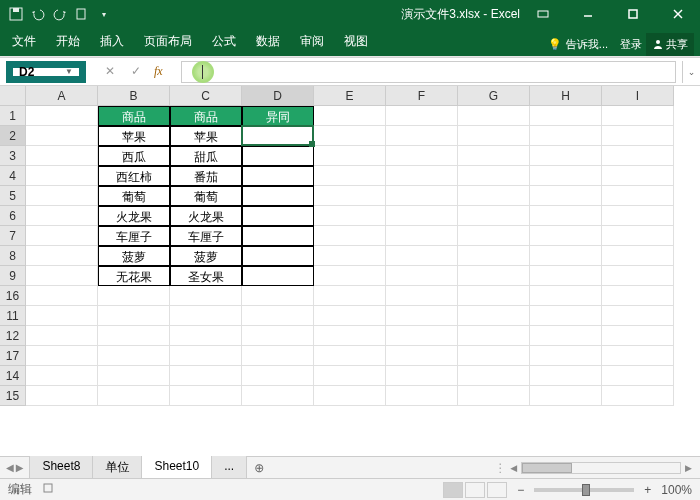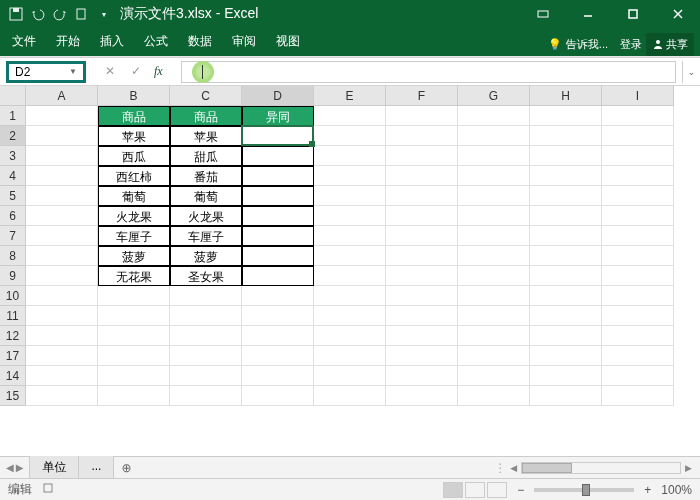--- a/index.html
+++ b/index.html
@@ -1,35 +1,35 @@
 <!DOCTYPE html>
 <html><head>
 <meta charset="utf-8">
 <style>
 * { margin: 0; padding: 0; box-sizing: border-box; font-family: "Microsoft YaHei", sans-serif; }
 body { width: 700px; height: 500px; background: #fff; overflow: hidden; font-size: 12px; }
 .titlebar { height: 28px; background: #0c6332; display: flex; align-items: center; color: #fff; }
 .qat { display: flex; gap: 6px; padding: 0 8px; align-items: center; }
 .qat-icon { width: 16px; height: 16px; display: flex; align-items: center; justify-content: center; opacity: 0.9; }
-.title-text { flex: 1; text-align: left; font-size: 14px; }
+.title-text { flex: 1; text-align: right; font-size: 12px; }
 .winbtns { display: flex; }
 .winbtn { width: 45px; height: 28px; display: flex; align-items: center; justify-content: center; font-size: 12px; }
 .winbtn.restore svg, .winbtn.min svg, .winbtn.max svg, .winbtn.close svg { stroke: #fff; fill: none; }
 .ribbon-tabs { height: 28px; background: #0c6332; display: flex; align-items: flex-end; color: #fff; padding-left: 2px; }
 .ribbon-tab { padding: 6px 10px 6px; font-size: 12px; cursor: pointer; }
 .ribbon-tab.file { background: #0c6332; }
 .ribbon-right { margin-left: auto; display: flex; align-items: center; gap: 4px; padding-right: 6px; font-size: 11px; }
 .share-btn { background: #0a5228; padding: 4px 6px; display: flex; align-items: center; gap: 2px; }
 .ribbon-panel { height: 2px; background: #e6e6e6; border-bottom: 1px solid #d4d4d4; }
 .namebox-row { height: 28px; display: flex; align-items: center; border-bottom: 1px solid #d4d4d4; background: #fff; }
-.namebox { width: 80px; height: 22px; border: 3px solid #0f766e; margin: 0 6px; padding: 2px 6px; display: flex; align-items: center; justify-content: space-between; font-size: 12px; }
+.namebox { width: 80px; height: 22px; border: 7px solid #0f766e; margin: 0 6px; padding: 2px 6px; display: flex; align-items: center; justify-content: space-between; font-size: 12px; font-weight: bold; }
 .namebox .dd { color: #666; font-size: 8px; }
 .fx-btns { display: flex; gap: 10px; padding: 0 10px; color: #999; }
 .fx-btn { width: 16px; text-align: center; }
-.fx-label { font-style: italic; font-family: "Times New Roman"; color: #14532d; margin-right: 8px; }
+.fx-label { font-style: italic; font-family: "Times New Roman"; color: #a16207; margin-right: 8px; }
 .formula-bar { flex: 1; height: 22px; border: 1px solid #ccc; margin-right: 6px; position: relative; display: flex; align-items: center; padding-left: 18px; }
 .formula-cursor { position: absolute; width: 22px; height: 22px; border-radius: 50%; background: radial-gradient(circle, #c3e89f 30%, #a9dd7d 60%); left: 10px; display:flex; align-items:center; justify-content:center; }
 .formula-cursor::after { content:""; width:1px; height:14px; background:#333; }
 .fbar-expand { width: 18px; text-align: center; color: #666; border-left: 1px solid #ccc; height: 22px; display:flex; align-items:center; justify-content:center; font-size:9px;}
 .sheet-area { position: relative; height: 382px; overflow: hidden; }
 .corner { position: absolute; left: 0; top: 0; width: 26px; height: 20px; background: #e6e6e6; border-right: 1px solid #ccc; border-bottom: 1px solid #ccc; }
 .col-headers { position: absolute; left: 26px; top: 0; height: 20px; display: flex; }
 .col-h { width: 72px; background: #e6e6e6; border-right: 1px solid #ccc; border-bottom: 1px solid #ccc; text-align: center; line-height: 20px; color: #333; }
 .col-h.active { background: #d3d3d3; }
 .row-headers { position: absolute; left: 0; top: 20px; width: 26px; }
@@ -110,20 +110,21 @@
           <line x1="10" y1="2" x2="2" y2="10" stroke-width="1.5"></line>
         </svg>
       </div>
   </div>
 </div>
 
 <div class="ribbon-tabs">
   <div class="ribbon-tab file">文件</div>
   <div class="ribbon-tab">开始</div>
   <div class="ribbon-tab">插入</div>
+  <div class="ribbon-tab">页面布局</div>
   <div class="ribbon-tab">公式</div>
   <div class="ribbon-tab">数据</div>
   <div class="ribbon-tab">审阅</div>
   <div class="ribbon-tab">视图</div>
   <div class="ribbon-right">
     <span>💡</span>
     <span>告诉我...</span>
     <span style="margin-left:8px;">登录</span>
     <div class="share-btn">
       <span><svg width="12" height="12">
@@ -169,21 +170,21 @@
   <div class="row-headers" id="rowheaders">
       <div class="row-h">1</div>
       <div class="row-h active">2</div>
       <div class="row-h">3</div>
       <div class="row-h">4</div>
       <div class="row-h">5</div>
       <div class="row-h">6</div>
       <div class="row-h">7</div>
       <div class="row-h">8</div>
       <div class="row-h">9</div>
-      <div class="row-h">10</div>
+      <div class="row-h">16</div>
       <div class="row-h">11</div>
       <div class="row-h">12</div>
       <div class="row-h">17</div>
       <div class="row-h">14</div>
       <div class="row-h">15</div>
     </div>
   <div class="cells" id="cells">
       <div class="cell" style="left: 0px; top: 0px;"></div>
       <div class="cell header-cell" style="left: 72px; top: 0px; border: 1px solid rgb(0, 0, 0);">商品</div>
       <div class="cell header-cell" style="left: 144px; top: 0px; border: 1px solid rgb(0, 0, 0);">商品</div>
@@ -324,21 +325,23 @@
       <div class="sel-handle"></div>
     </div>
 </div>
 
 <div class="sheet-tabs">
   <div class="tab-nav">
     <span>◀</span>
     <span>▶</span>
   </div>
   <div id="sheettabs" style="display:flex;">
+      <div class="sheet-tab">Sheet8</div>
       <div class="sheet-tab">单位</div>
+      <div class="sheet-tab active">Sheet10</div>
       <div class="sheet-tab">...</div>
     </div>
   <div class="tab-add">⊕</div>
   <div class="tab-scroll">
     <span style="color:#aaa;">⋮</span>
     <span style="font-size:9px;color:#888;">◀</span>
     <div class="bar">
         <div class="thumb"></div>
       </div>
     <span style="font-size:9px;color:#888;">▶</span>

